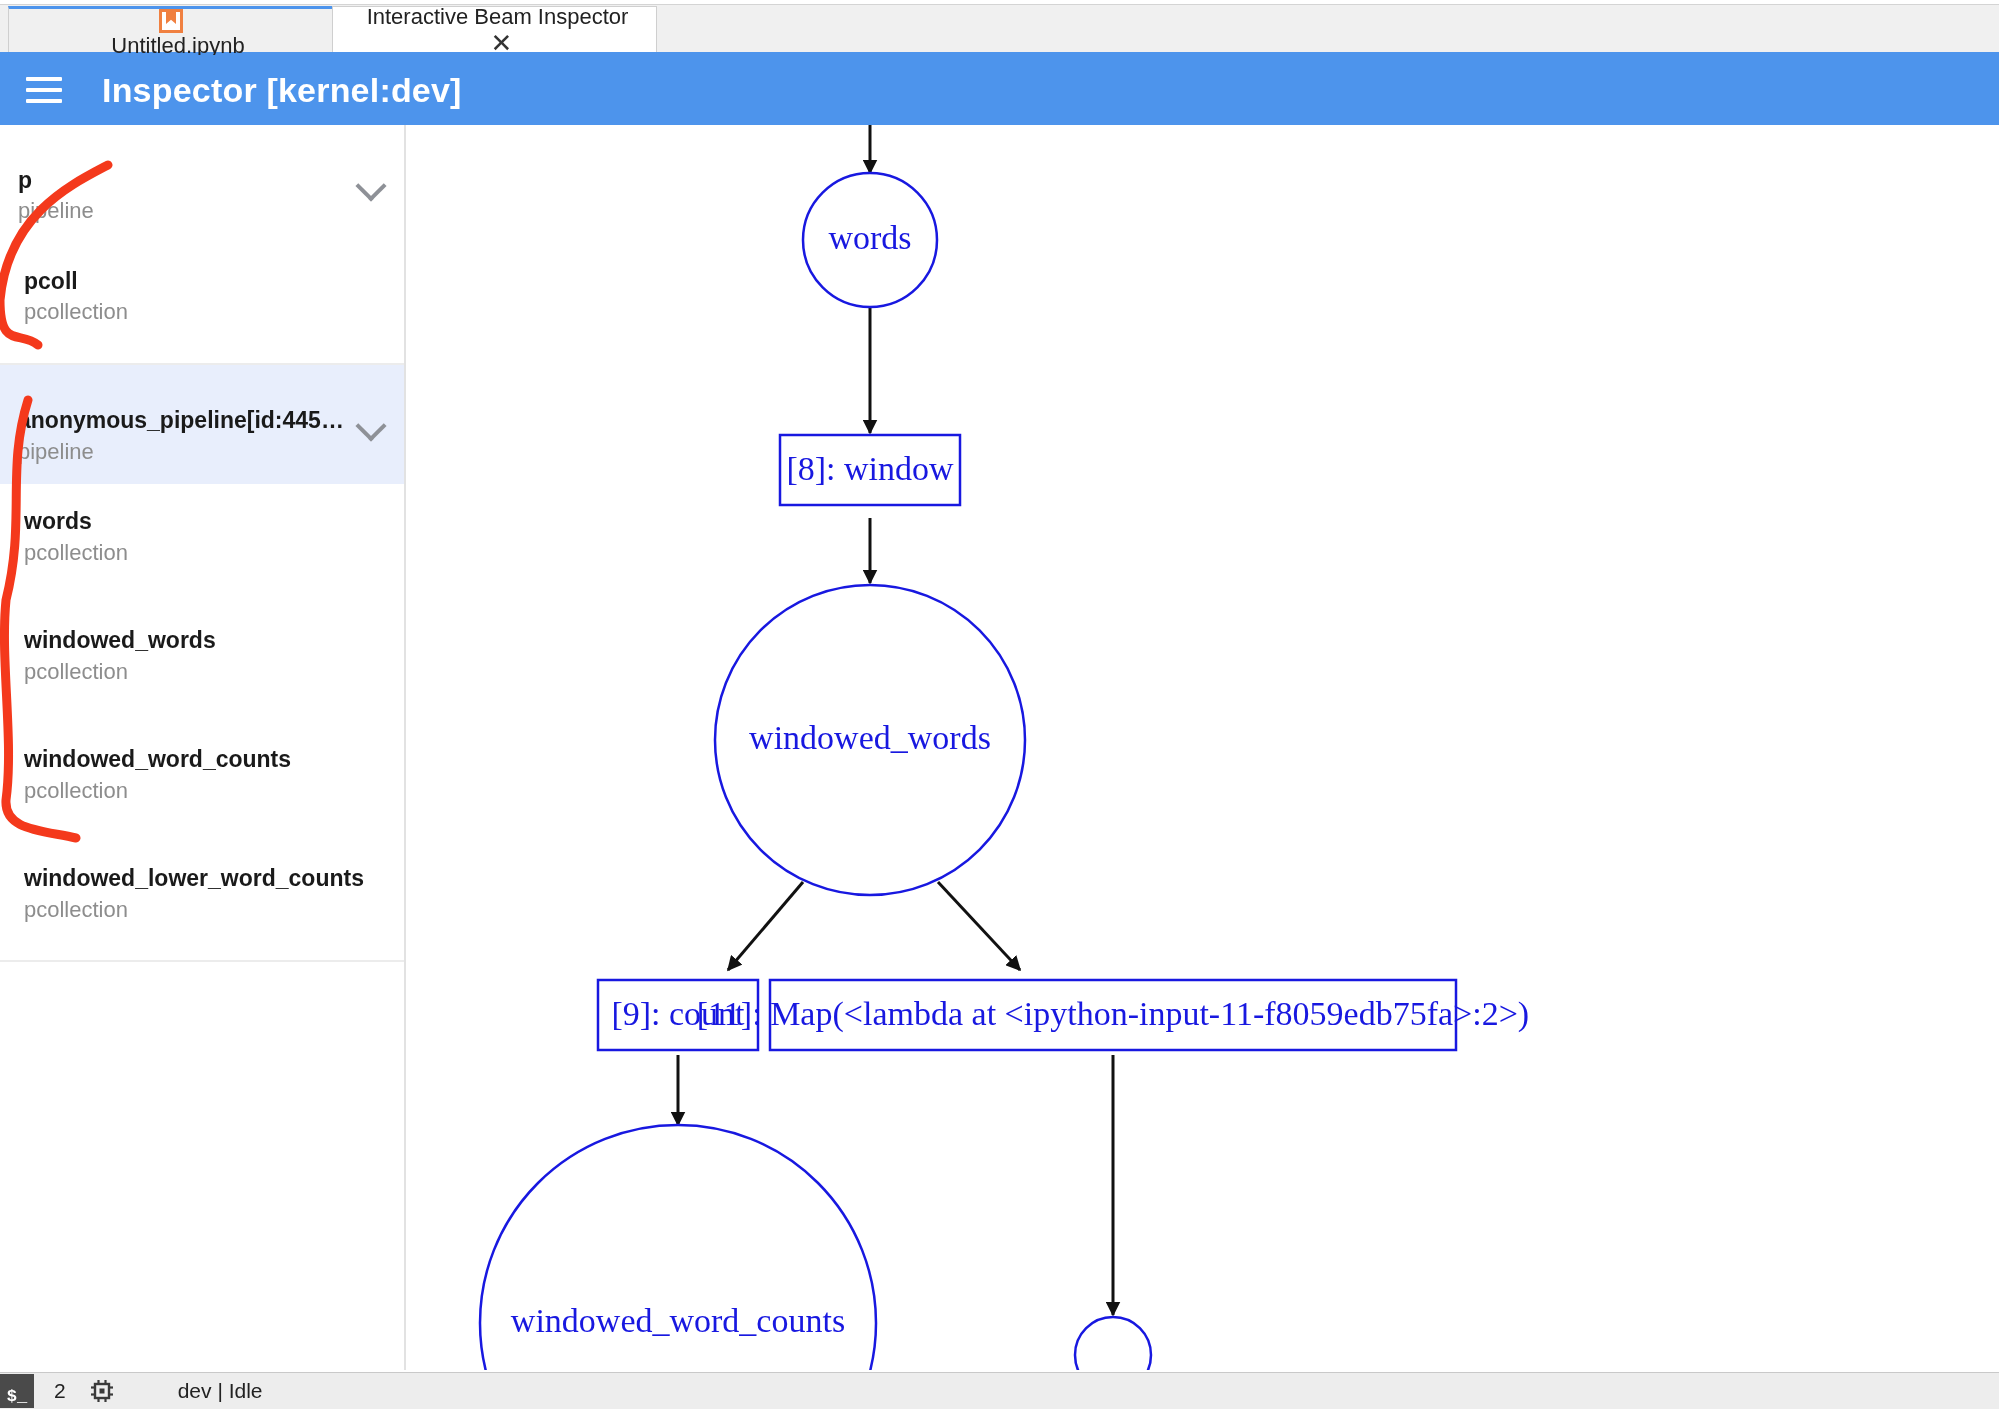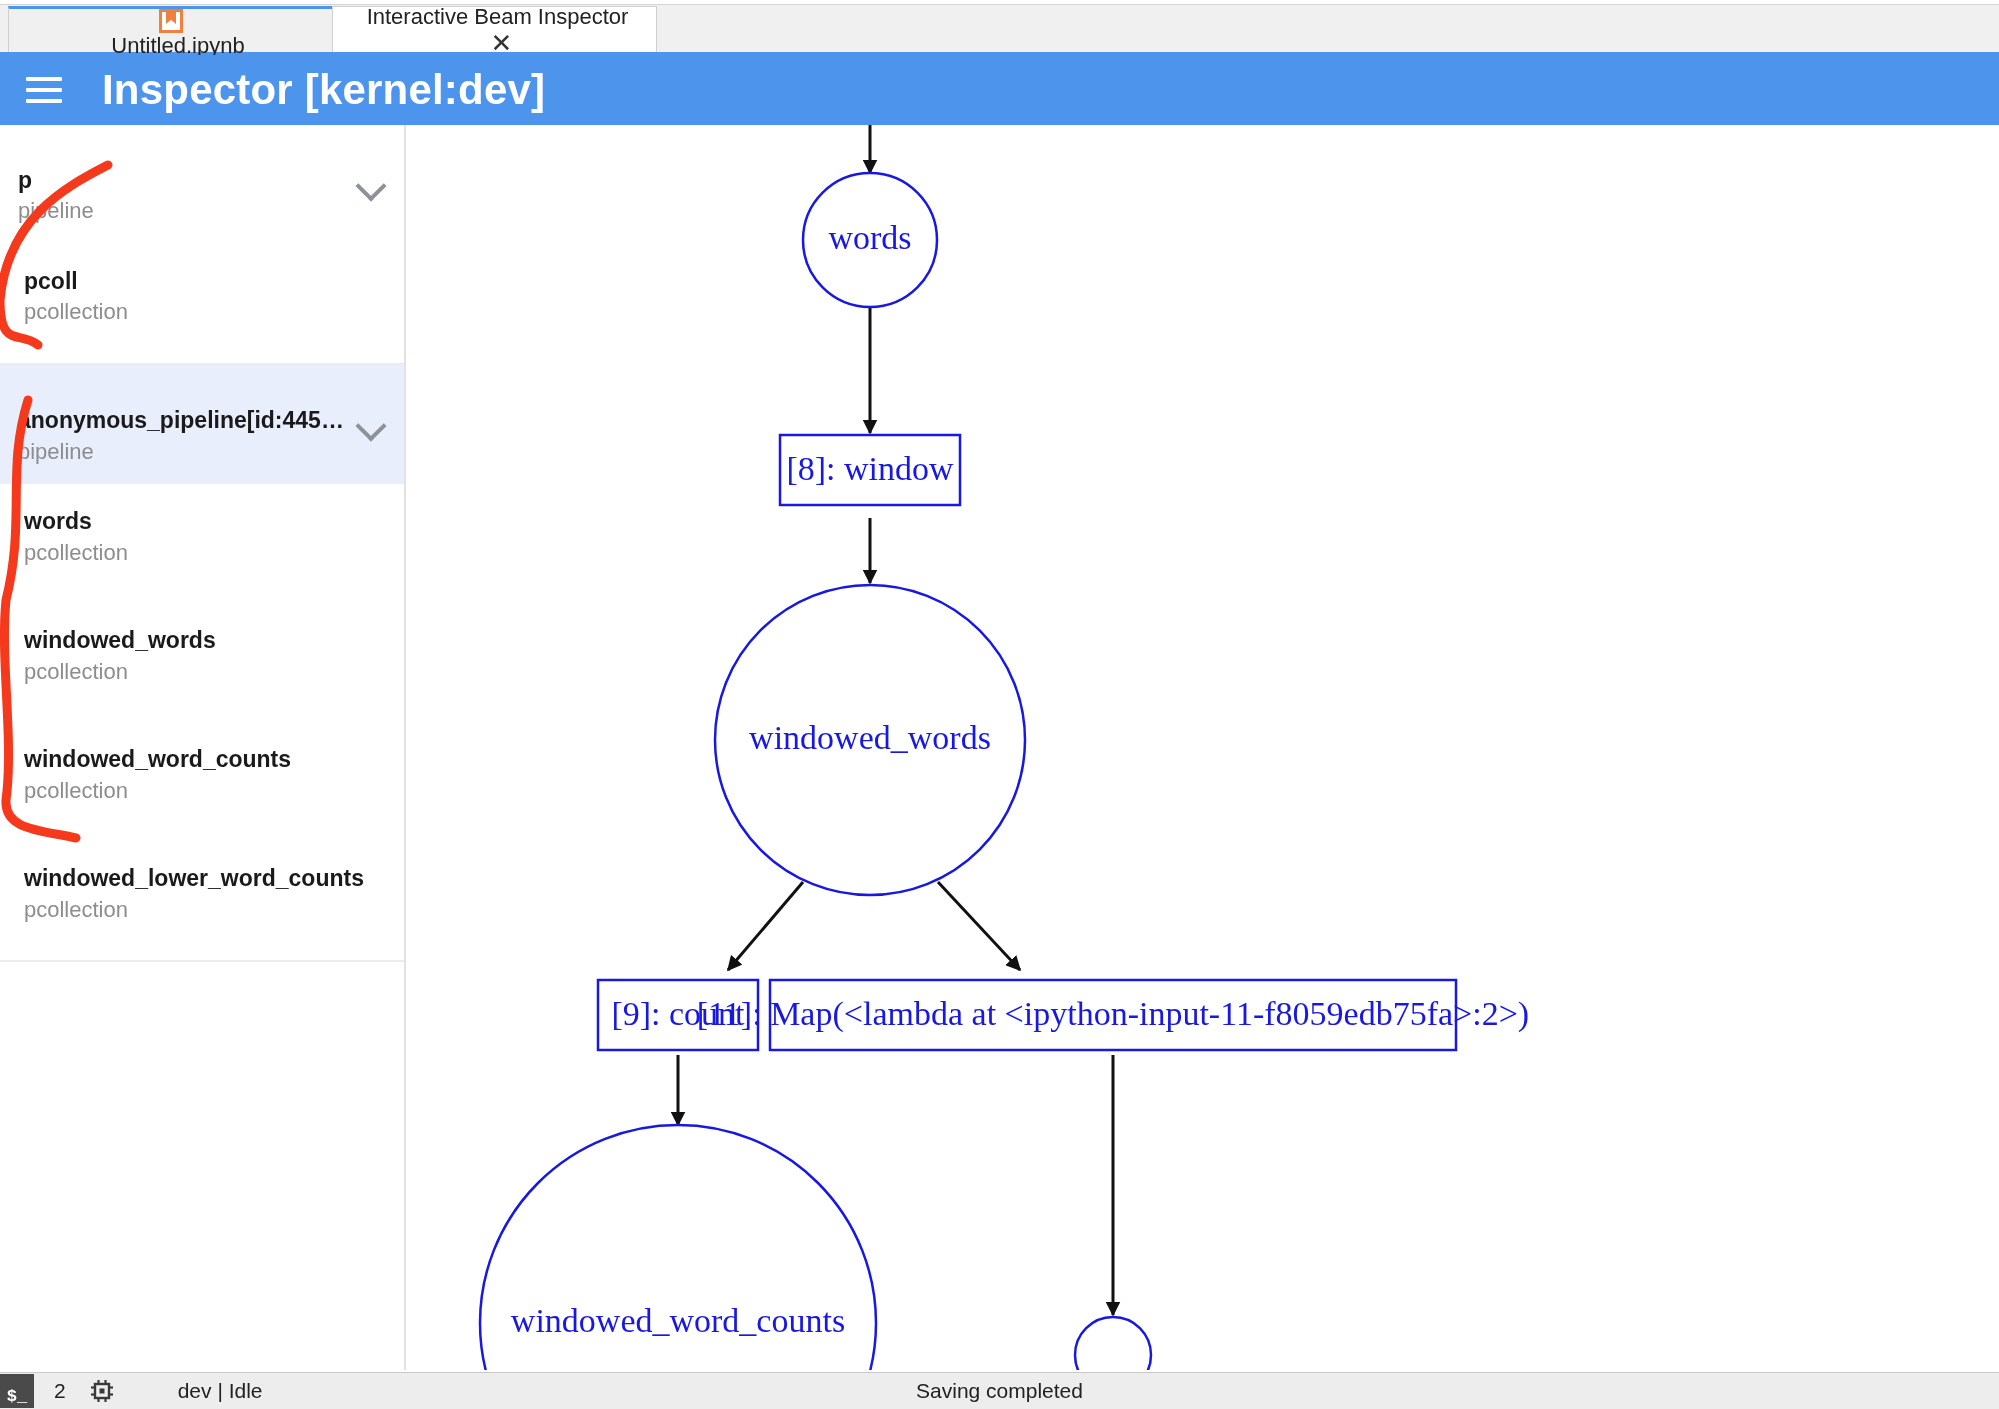--- a/index.html
+++ b/index.html
@@ -121,21 +121,21 @@
   #hamburger span {
     display: block;
     height: 4px;
     width: 100%;
     background: #ffffff;
     border-radius: 1px;
   }
   #header-title {
     margin-left: 40px;
     color: #ffffff;
-    font-size: 42px;
+    font-size: 34px;
     font-weight: bold;
     letter-spacing: 0.2px;
   }
 
   
   #sidebar {
     position: absolute;
     left: 0; top: 125px;
     width: 406px;
     height: 1245px;
@@ -402,21 +402,20 @@
     </g>
   </svg>
 </div>
 
 <svg id="annotations">
   <path d="M 108 165 C 70 185, 8 215, 0 300 C 0 350, 20 330, 38 345" fill="none" stroke="#f4391c" stroke-width="9" stroke-linecap="round"></path>
   <path d="M 28 400 C 6 470, 26 520, 6 600 C 0 660, 14 740, 6 800 C 4 830, 40 830, 76 838" fill="none" stroke="#f4391c" stroke-width="9" stroke-linecap="round"></path>
 </svg>
 
 <div id="statusbar">
-  <div id="save-status">Saving completed</div>
   <div id="term-icon">$_</div>
   <div id="term-count">2</div>
   <div id="chip-icon">
     <svg width="28" height="28" viewBox="0 0 28 28">
       <rect x="7" y="7" width="14" height="14" fill="none" stroke="#3a3a3a" stroke-width="2.4"></rect>
       <rect x="11.5" y="11.5" width="5" height="5" fill="#3a3a3a"></rect>
       <g stroke="#3a3a3a" stroke-width="2.2">
         <line x1="10.5" y1="3" x2="10.5" y2="7"></line>
         <line x1="17.5" y1="3" x2="17.5" y2="7"></line>
         <line x1="10.5" y1="21" x2="10.5" y2="25"></line>

